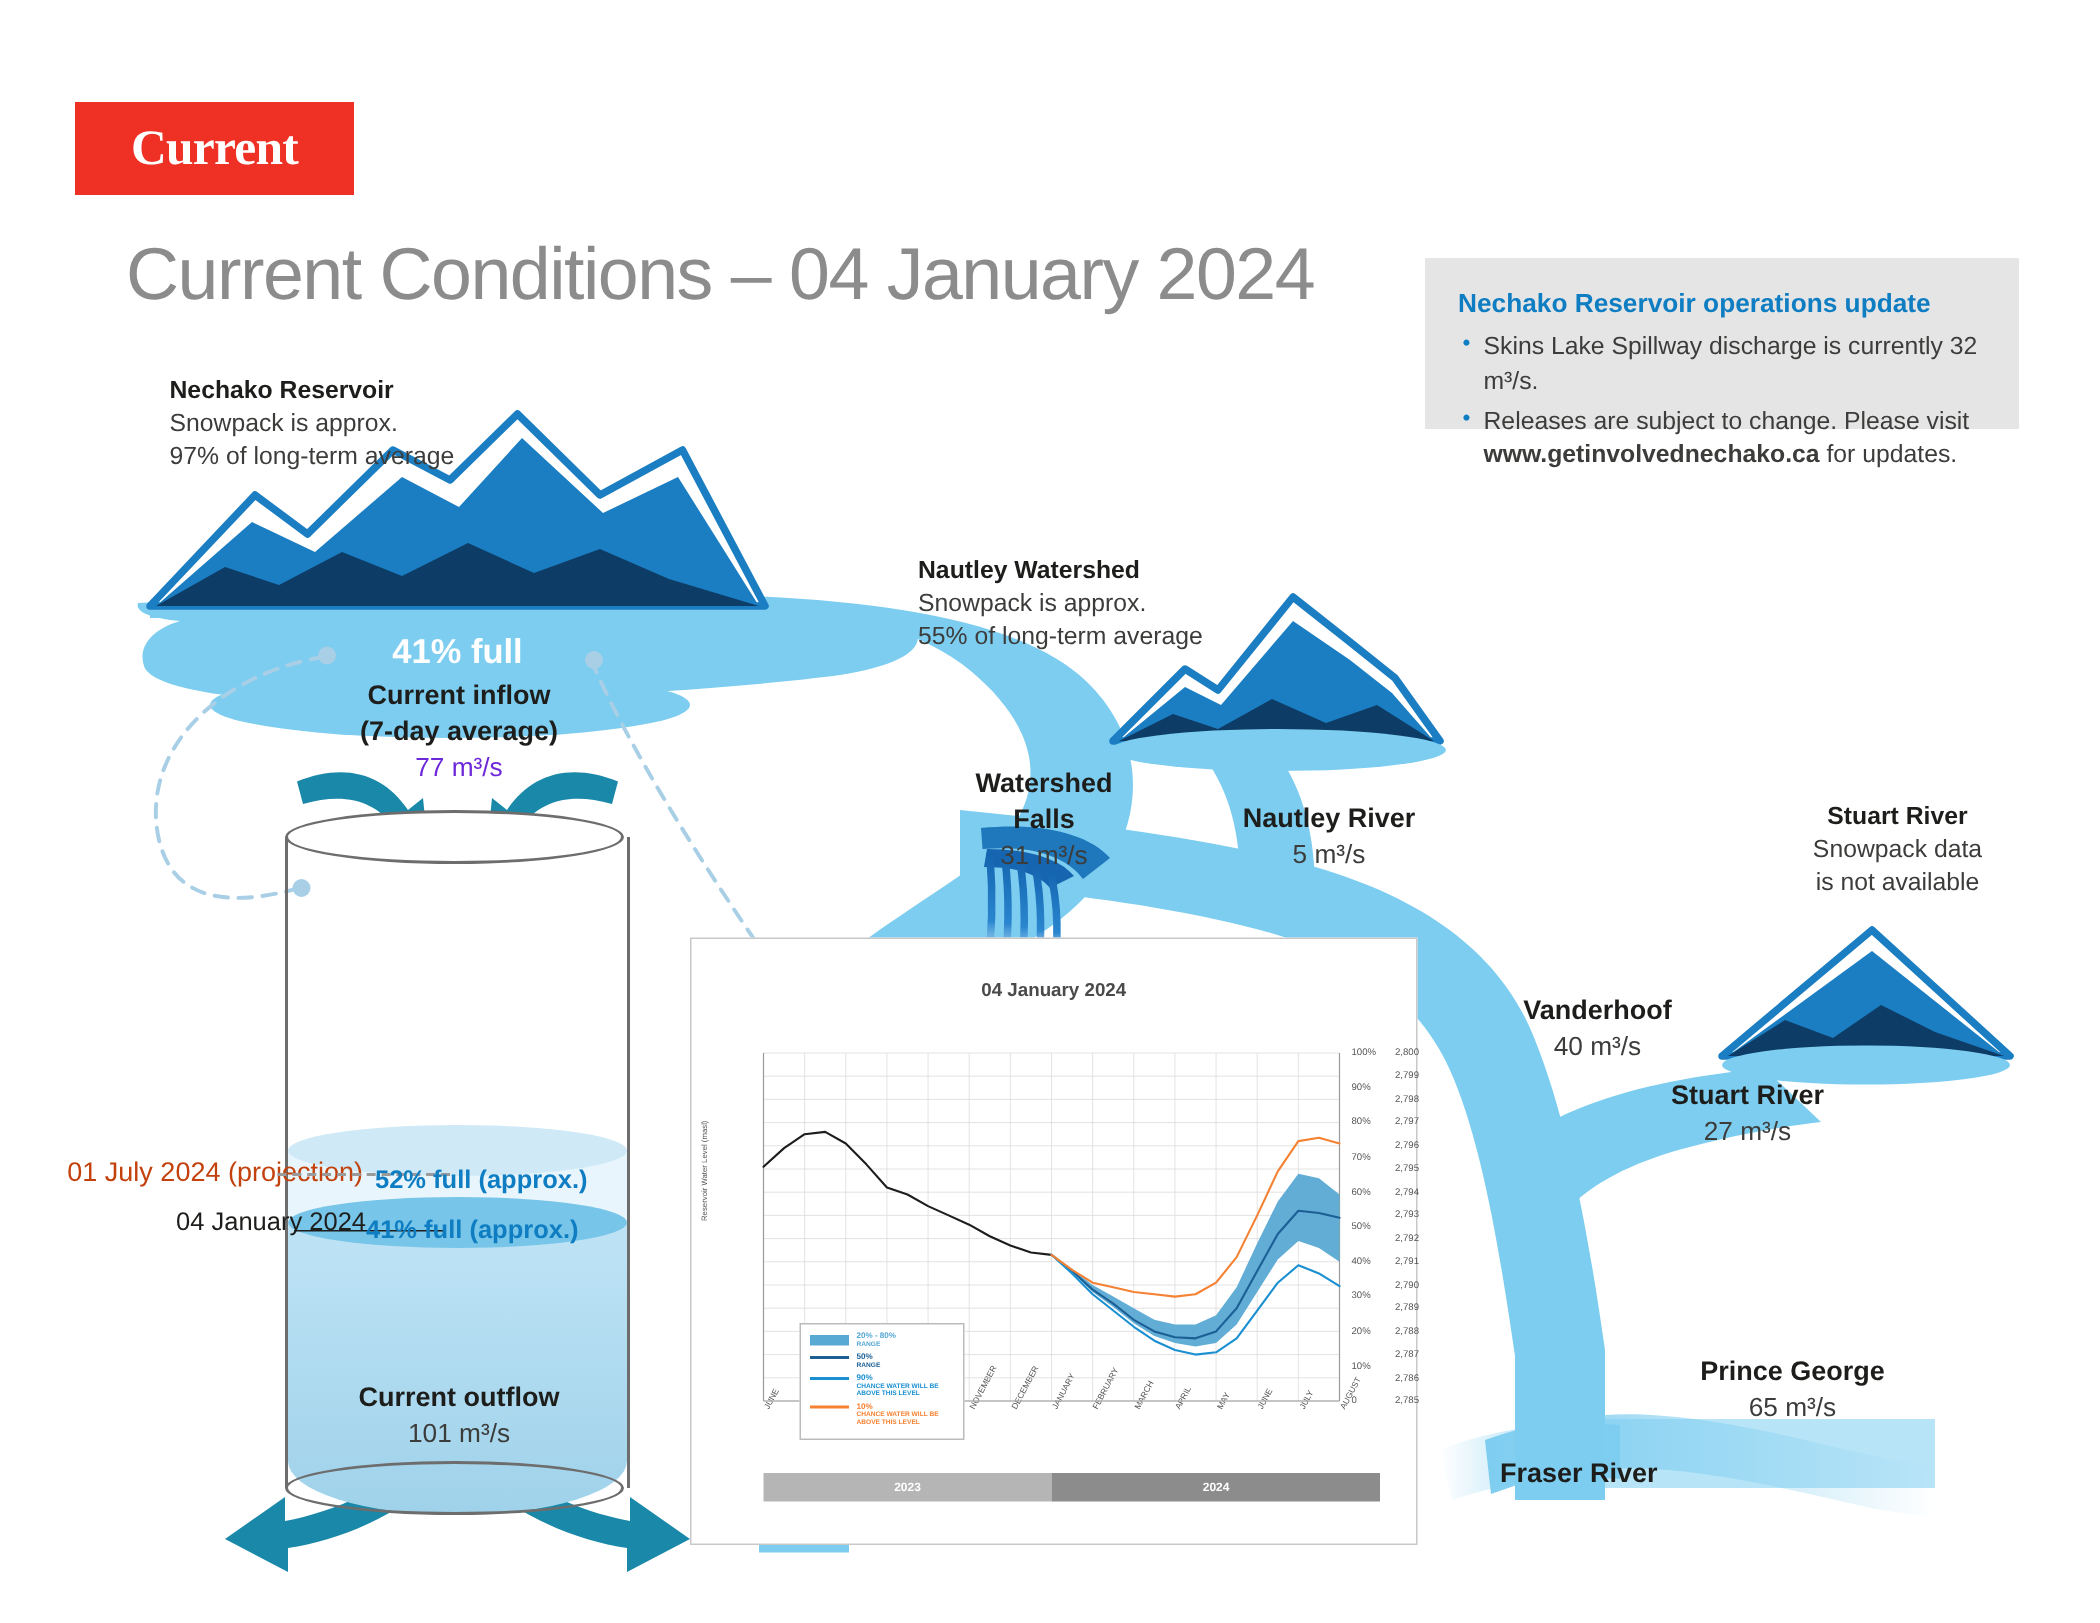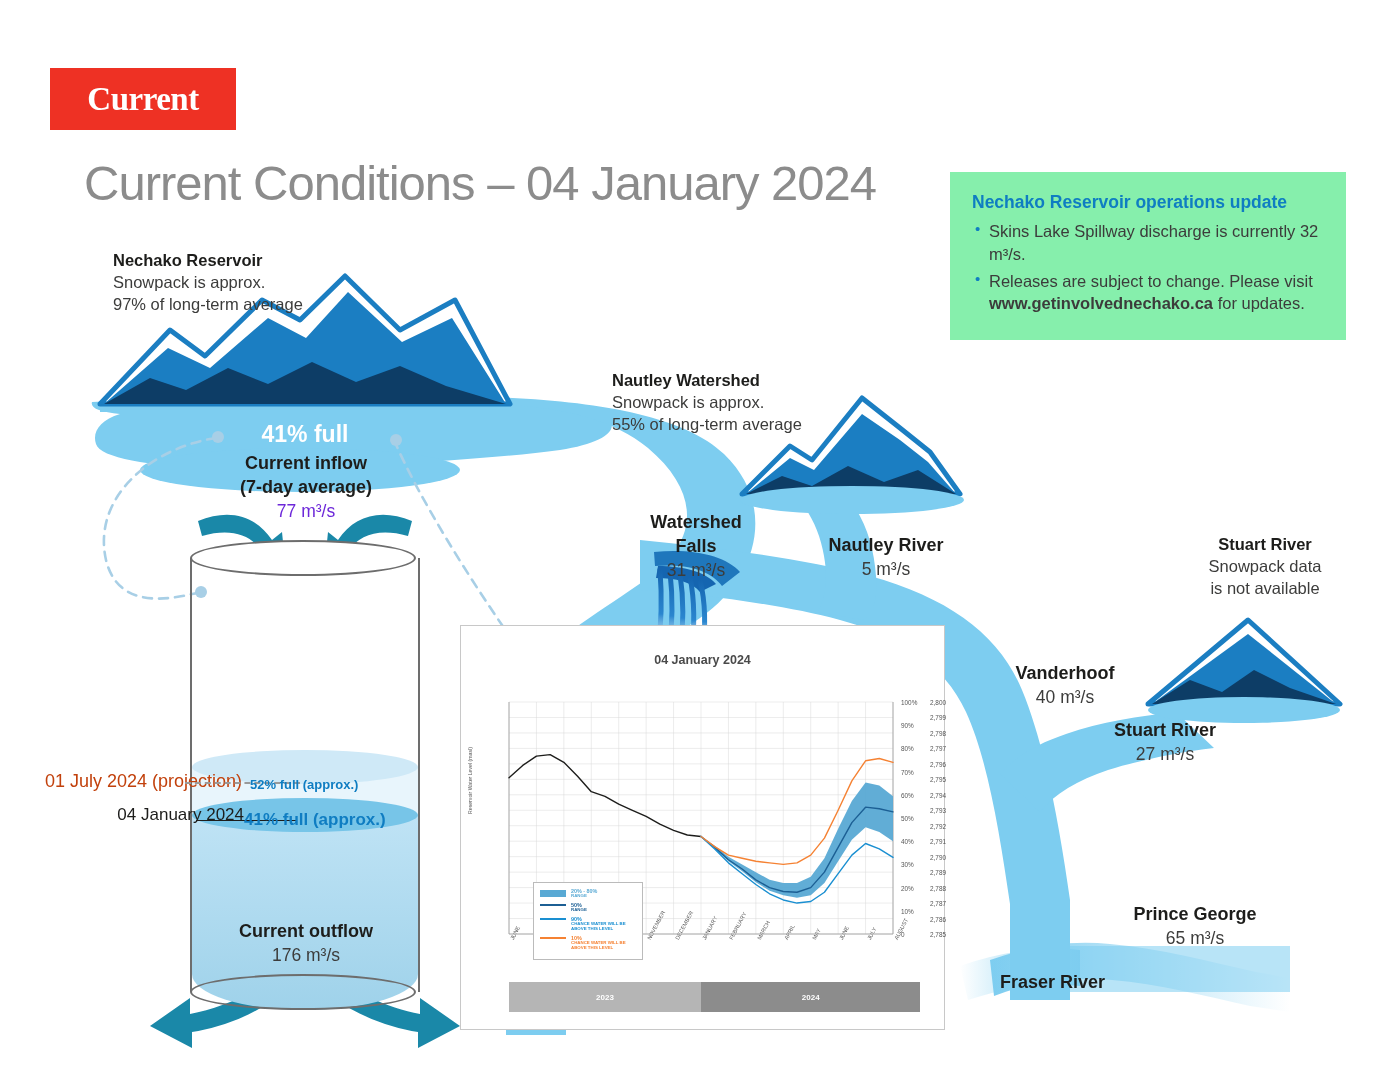--- a/index.html
+++ b/index.html
@@ -6,21 +6,21 @@
   body{width:1400px;height:1082px;position:relative;overflow:hidden;
        font-family:"Liberation Sans",sans-serif;color:#3c3c3b;}
   .abs{position:absolute;}
   #logo{left:50px;top:68px;width:186px;height:62px;background:#ee3124;
         display:flex;align-items:center;justify-content:center;}
   #logo span{color:#fff;font-family:"Liberation Serif",serif;font-weight:bold;
              font-size:33px;letter-spacing:-.5px;}
   #page-title{left:84px;top:155px;font-size:49px;color:#8c8c8c;font-weight:300;
               letter-spacing:-1px;white-space:nowrap;}
   
-  #ops{left:950px;top:172px;width:396px;height:168px;background:#86efac;
+  #ops{left:950px;top:172px;width:396px;height:114px;background:#e5e5e5;
        box-sizing:border-box;padding:20px 22px 10px 22px;}
   #ops h3{margin:0 0 7px 0;font-size:17.5px;color:#0f7dc2;font-weight:bold;}
   #ops ul{margin:0;padding:0;list-style:none;}
   #ops li{position:relative;padding-left:17px;font-size:16.5px;line-height:1.38;
           color:#3c3c3b;margin-bottom:4px;}
   #ops li .bul{position:absolute;left:3px;top:-1px;color:#0f7dc2;font-size:15px;}
   #ops b{font-weight:bold;}
   
   .lbl{font-size:16.5px;line-height:1.32;color:#3c3c3b;}
   .lbl .t{font-weight:bold;color:#1d1d1b;display:block;}
@@ -40,21 +40,21 @@
              background:linear-gradient(#bfe3f5,#9fd2ea);border-radius:0 0 113px 113px/0 0 36px 36px;}
   .w52{position:absolute;left:2px;top:210px;width:226px;height:34px;border-radius:50%;
        background:#cfe9f7;}
   .w52mid{position:absolute;left:2px;top:227px;width:226px;height:60px;background:#e8f5fc;}
   #lvl52{left:44px;top:771px;width:198px;}
   #lvl52 .tx{font-size:18px;color:#c2410c;}
   #lvl41{left:54px;top:805px;width:190px;}
   #lvl41 .tx{font-size:17px;color:#1d1d1b;}
   .dashline{position:absolute;border-top:2px dashed #9a9a9a;}
   .solidline{position:absolute;border-top:1.5px solid #1d1d1b;}
-  .inpct{position:absolute;font-weight:bold;color:#0f7dc2;font-size:13px;}
+  .inpct{position:absolute;font-weight:bold;color:#0f7dc2;font-size:17px;}
   .inpct.p52{left:250px;top:777px;}
   .inpct.p41{left:244px;top:810px;font-size:17px;text-align:center;}
   
   #full41{left:255px;top:421px;width:100px;font-size:23px;font-weight:bold;color:#fff;}
   #inflow{left:236px;top:452px;width:140px;}
   #inflow .t{font-size:18px;}
   #inflow .v{font-size:17.5px;color:#6d28d9;}
   #outflow{left:215px;top:920px;width:182px;}
   #outflow .t{font-size:18px;}
   #outflow .v{font-size:17.5px;}
@@ -63,21 +63,21 @@
          border:1px solid #c8c8c8;box-sizing:border-box;}
   #chart .ctitle{margin-top:26px;text-align:center;font-size:12.5px;font-weight:bold;color:#4a4a4a;line-height:1.35;}
   #plotwrap{position:absolute;left:0;top:68px;width:485px;height:300px;}
   .ylab{position:absolute;left:6px;top:120px;transform:rotate(-90deg);transform-origin:0 0;
         font-size:5.2px;color:#555;white-space:nowrap;}
   .ytick{position:absolute;right:0;font-size:6.4px;color:#555;text-align:right;
          transform:translateY(-50%);white-space:nowrap;}
   .ytickR{position:absolute;left:0;font-size:6.4px;color:#555;transform:translateY(-50%);white-space:nowrap;}
   .xtick{position:absolute;font-size:5.6px;color:#555;white-space:nowrap;
          transform-origin:left top;transform:rotate(-62deg);}
-  .yrband{position:absolute;height:30px;font-size:8px;color:#fff;font-weight:bold;
+  .yrband{position:absolute;height:19px;font-size:8px;color:#fff;font-weight:bold;
           display:flex;align-items:center;justify-content:center;}
   #legend{position:absolute;left:72px;top:188px;width:110px;background:#fff;
           border:1px solid #bbb;padding:5px 6px;box-sizing:border-box;}
   .lgrow{display:flex;align-items:flex-start;margin-bottom:3px;}
   .lgswatch{width:26px;flex:0 0 26px;margin-right:5px;margin-top:2px;}
   .lgtxt{font-size:5.4px;font-weight:bold;line-height:1.12;}
   .lgtxt .sm{font-size:4.4px;display:block;}
   
   #l-nechako{left:113px;top:250px;width:250px;}
   #l-nautley-ws{left:612px;top:370px;width:250px;}
@@ -317,21 +317,21 @@
 <div class="inpct p41">41% full (approx.)</div>
 
 <div id="full41" class="abs ctr">41% full</div>
 <div id="inflow" class="abs ctr lbl">
   <span class="t">Current inflow</span>
   <span class="t">(7-day average)</span>
   <span class="v">77 m³/s</span>
 </div>
 <div id="outflow" class="abs ctr lbl">
   <span class="t">Current outflow</span>
-  <span class="v">176 m³/s</span>
+  <span class="v">101 m³/s</span>
 </div>
 
 <div id="chart" class="abs">
   <div class="ctitle">
     <div>04 January 2024</div>
   </div>
   <div id="plotwrap">
     <div class="ylab">Reservoir Water Level (masl)</div>
     <div id="yticks">
         <div class="ytick" style="top: 8px; width: 44px;">2,800</div>

